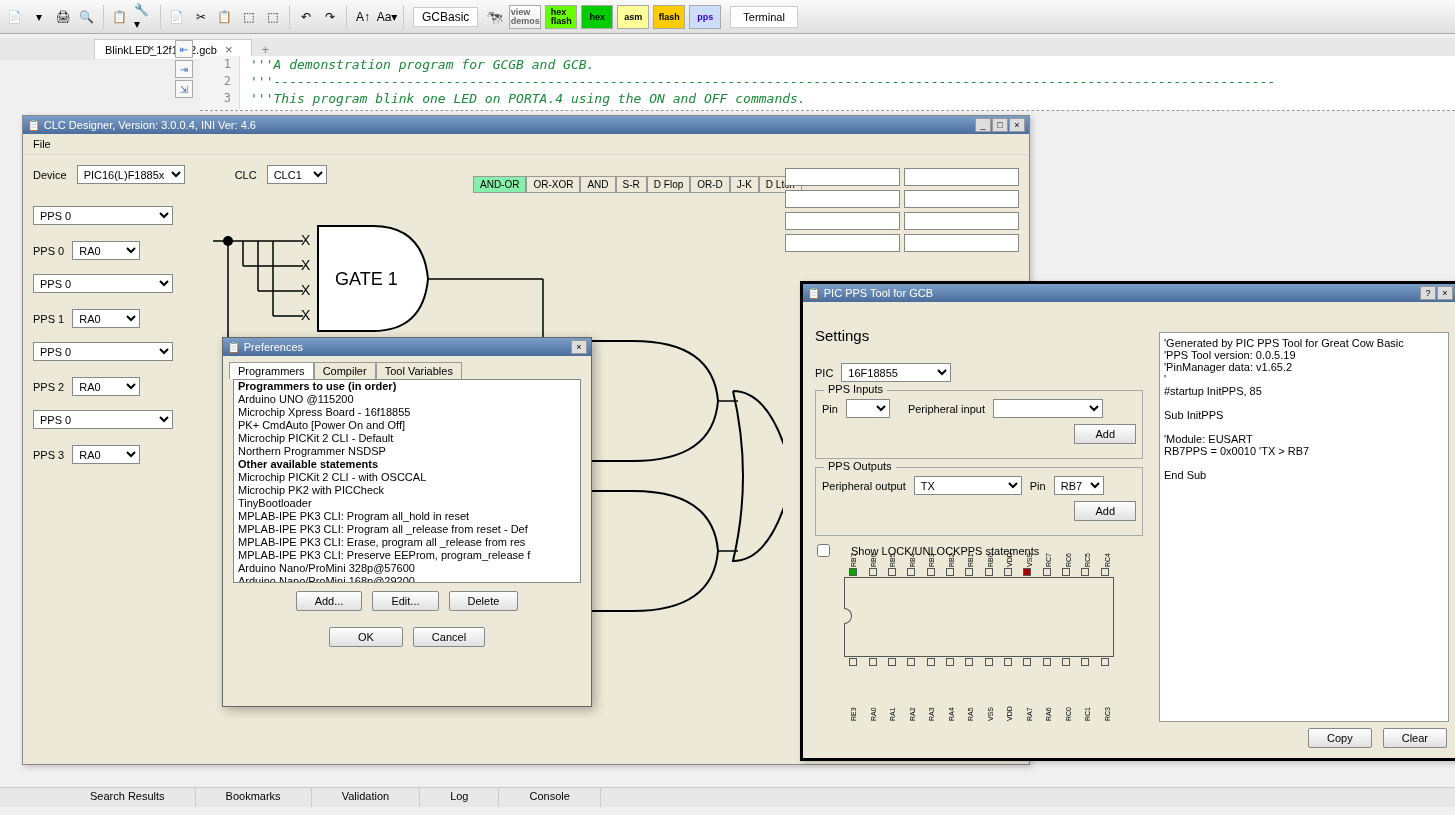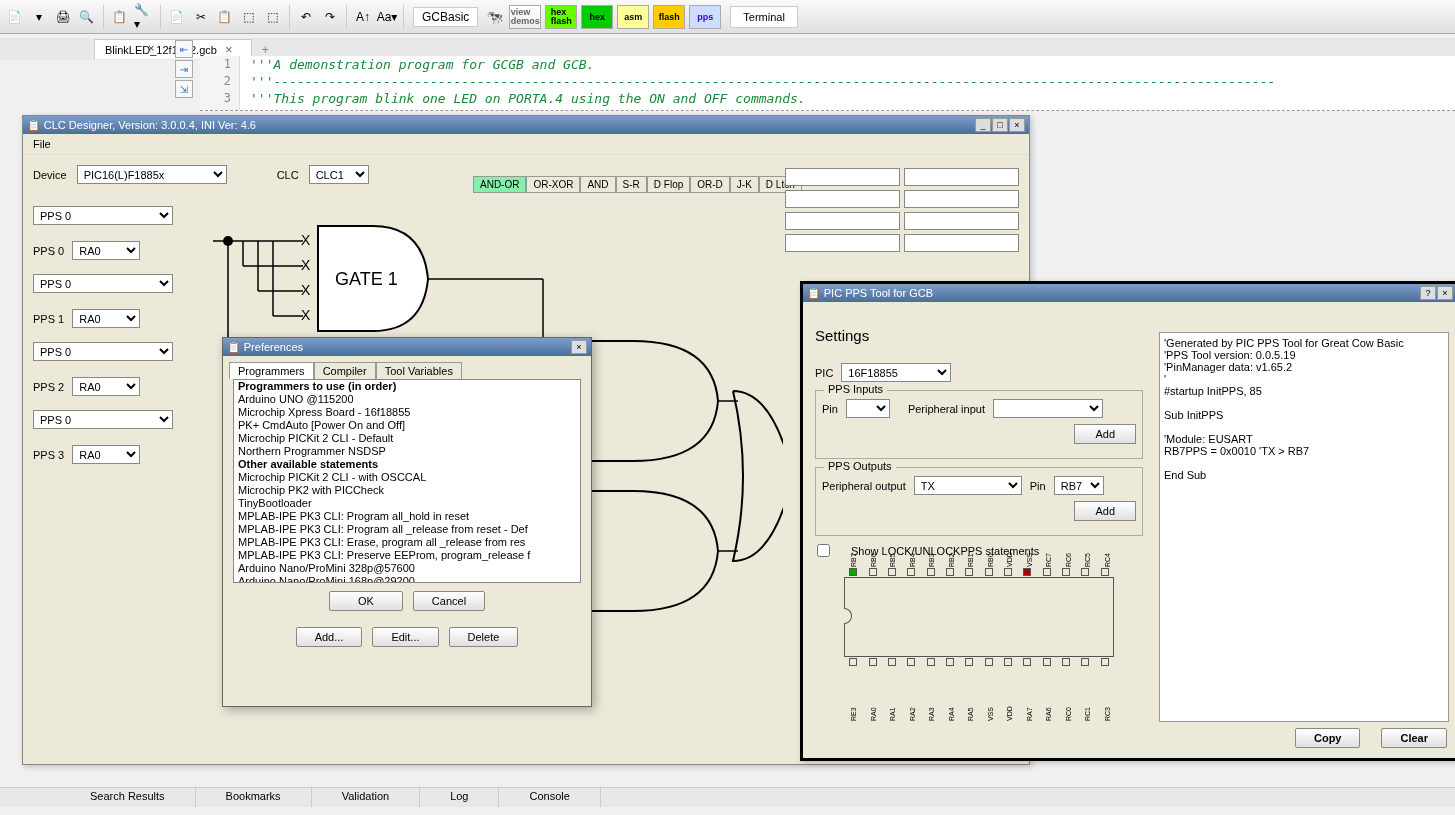--- a/index.html
+++ b/index.html
@@ -371,22 +371,21 @@
       border: 1px solid #555;
       border-left: none;
       border-radius: 0 12px 12px 0;
       background: #ece9d8;
     }
     .pps-btns {
       position: absolute;
       right: 10px;
       bottom: 10px;
       display: flex;
-      gap: 21px;
-      font-weight: bold;
+      gap: 11px;
     }
 
     
     .bottom-tabs {
       position: absolute;
       left: 0; bottom: 8px;
       right: 0;
       height: 20px;
       background: #e8e8e8;
       border-top: 1px solid #ccc;
@@ -486,21 +485,21 @@
     <span>📋 <span>CLC Designer, Version: 3.0.0.4, INI Ver: 4.6</span></span>
     <div class="win-controls">
       <div class="win-ctrl">_</div>
       <div class="win-ctrl">□</div>
       <div class="win-ctrl">×</div>
     </div>
   </div>
   <div class="clc-menu"><span>File</span></div>
   <div class="clc-controls">
     <span>Device</span>
-    <select class="clc-select" style="width:150px"><option>PIC16(L)F1885x</option></select>
+    <select class="clc-select" style="width:108px"><option>PIC16(L)F1885x</option></select>
     <span style="margin-left:40px">CLC</span>
     <select class="clc-select" style="width:60px"><option>CLC1</option></select>
   </div>
 
   <div class="clc-tabs">
     <div class="clc-tab active">AND-OR</div>
     <div class="clc-tab">OR-XOR</div>
     <div class="clc-tab">AND</div>
     <div class="clc-tab">S-R</div>
     <div class="clc-tab">D Flop</div>
@@ -610,27 +609,27 @@
     <div>Microchip PK2 with PICCheck</div>
     <div>TinyBootloader</div>
     <div>MPLAB-IPE PK3 CLI: Program all_hold in reset</div>
     <div>MPLAB-IPE PK3 CLI: Program all _release from reset - Def</div>
     <div>MPLAB-IPE PK3 CLI: Erase, program all _release from res</div>
     <div>MPLAB-IPE PK3 CLI: Preserve EEProm, program_release f</div>
     <div>Arduino Nano/ProMini 328p@57600</div>
     <div>Arduino Nano/ProMini 168p@29200</div>
   </div>
   <div class="pref-btns">
-    <div class="std-btn" style="padding:3px 28px">OK</div>
-    <div class="std-btn">Cancel</div>
-  </div>
-  <div class="pref-btns">
     <div class="std-btn">Add...</div>
     <div class="std-btn">Edit...</div>
     <div class="std-btn">Delete</div>
+  </div>
+  <div class="pref-btns">
+    <div class="std-btn" style="padding:3px 28px">OK</div>
+    <div class="std-btn">Cancel</div>
   </div>
 </div>
 
 <div class="pps-window">
   <div class="win-title">
     <span>📋 <span>PIC PPS Tool for GCB</span></span>
     <div class="win-controls">
       <div class="win-ctrl">?</div>
       <div class="win-ctrl">×</div>
     </div>

